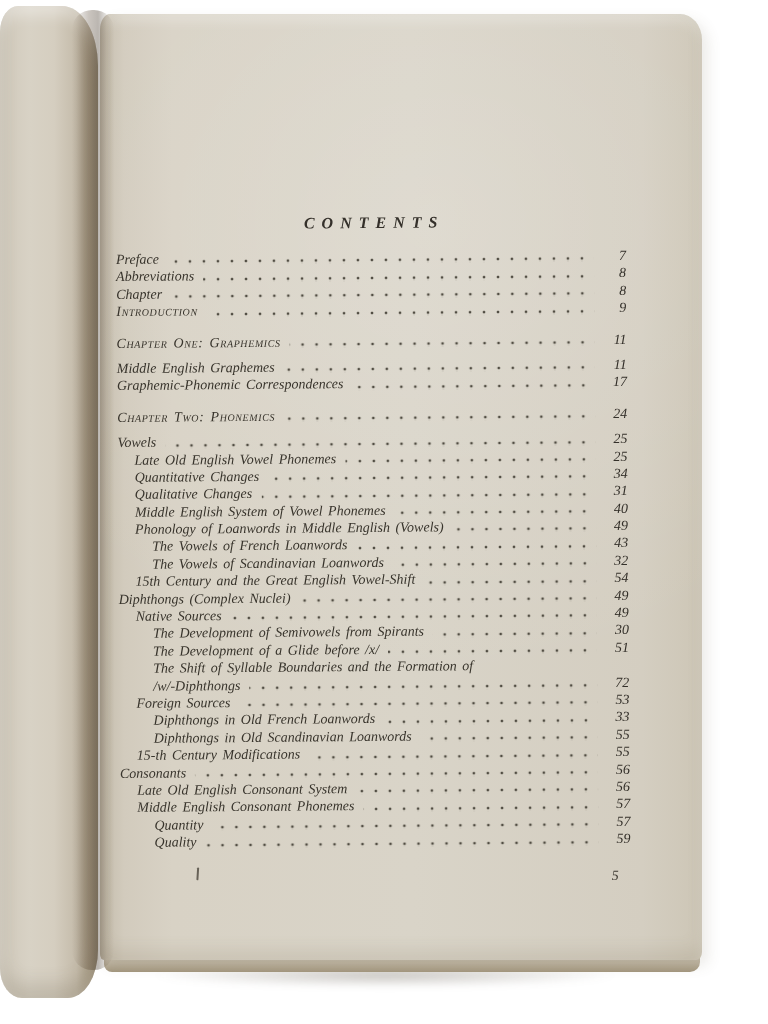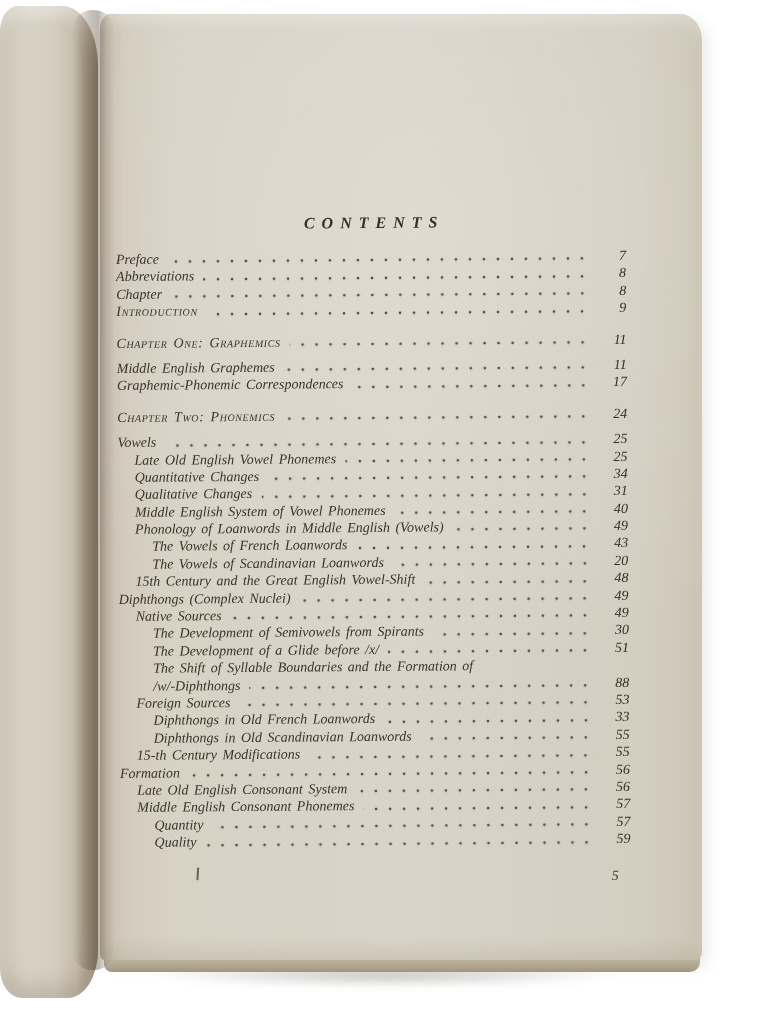--- a/index.html
+++ b/index.html
@@ -246,26 +246,26 @@
     <span class="num">49</span>
   </div>
           <div class="toc-row indent-2">
     <span class="label">The Vowels of French Loanwords</span>
     <span class="leader"></span>
     <span class="num">43</span>
   </div>
           <div class="toc-row indent-2">
     <span class="label">The Vowels of Scandinavian Loanwords</span>
     <span class="leader"></span>
-    <span class="num">20</span>
+    <span class="num">32</span>
   </div>
           <div class="toc-row indent-1">
     <span class="label">15th Century and the Great English Vowel-Shift</span>
     <span class="leader"></span>
-    <span class="num">48</span>
+    <span class="num">54</span>
   </div>
           <div class="toc-row indent-0">
     <span class="label">Diphthongs (Complex Nuclei)</span>
     <span class="leader"></span>
     <span class="num">49</span>
   </div>
           <div class="toc-row indent-1">
     <span class="label">Native Sources</span>
     <span class="leader"></span>
     <span class="num">49</span>
@@ -281,21 +281,21 @@
     <span class="num">51</span>
   </div>
           <div class="toc-row indent-2 no-leader">
     <span class="label">The Shift of Syllable Boundaries and the Formation of</span>
     <span class="leader"></span>
     <span class="num"></span>
   </div>
           <div class="toc-row indent-2">
     <span class="label">/w/-Diphthongs</span>
     <span class="leader"></span>
-    <span class="num">88</span>
+    <span class="num">72</span>
   </div>
           <div class="toc-row indent-1">
     <span class="label">Foreign Sources</span>
     <span class="leader"></span>
     <span class="num">53</span>
   </div>
           <div class="toc-row indent-2">
     <span class="label">Diphthongs in Old French Loanwords</span>
     <span class="leader"></span>
     <span class="num">33</span>
@@ -304,21 +304,21 @@
     <span class="label">Diphthongs in Old Scandinavian Loanwords</span>
     <span class="leader"></span>
     <span class="num">55</span>
   </div>
           <div class="toc-row indent-1">
     <span class="label">15-th Century Modifications</span>
     <span class="leader"></span>
     <span class="num">55</span>
   </div>
           <div class="toc-row indent-0">
-    <span class="label">Formation</span>
+    <span class="label">Consonants</span>
     <span class="leader"></span>
     <span class="num">56</span>
   </div>
           <div class="toc-row indent-1">
     <span class="label">Late Old English Consonant System</span>
     <span class="leader"></span>
     <span class="num">56</span>
   </div>
           <div class="toc-row indent-1">
     <span class="label">Middle English Consonant Phonemes</span>

